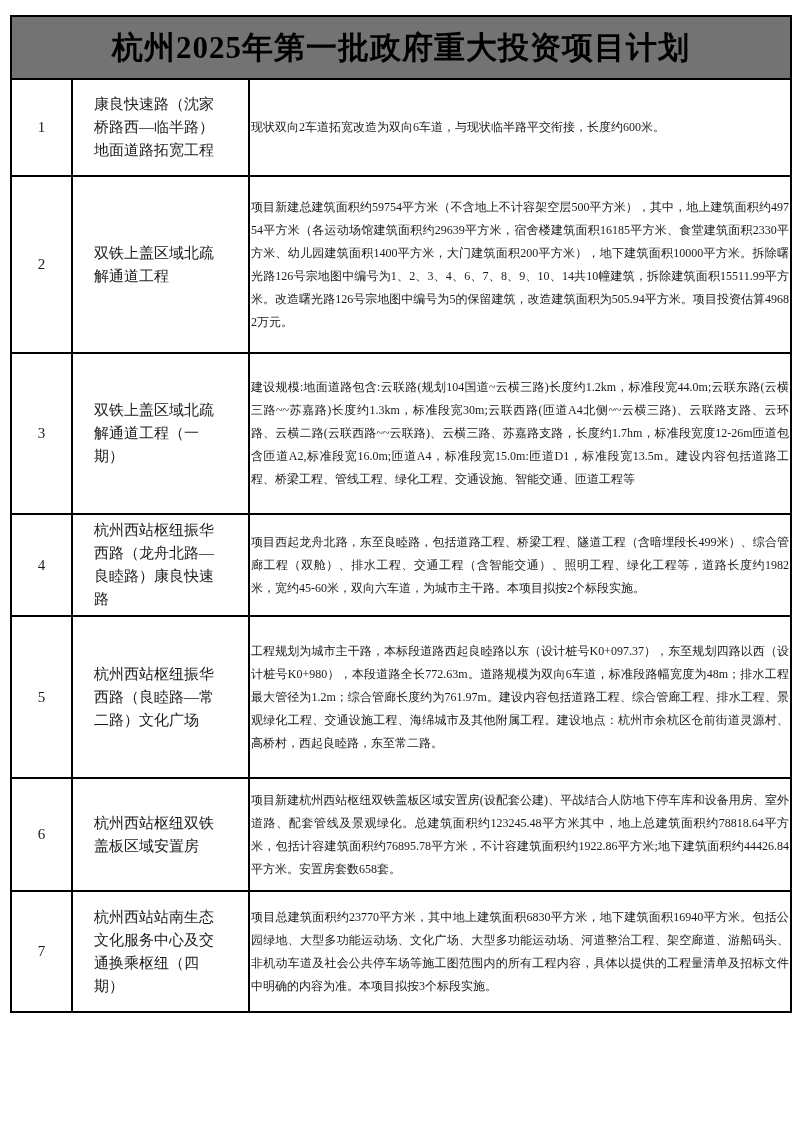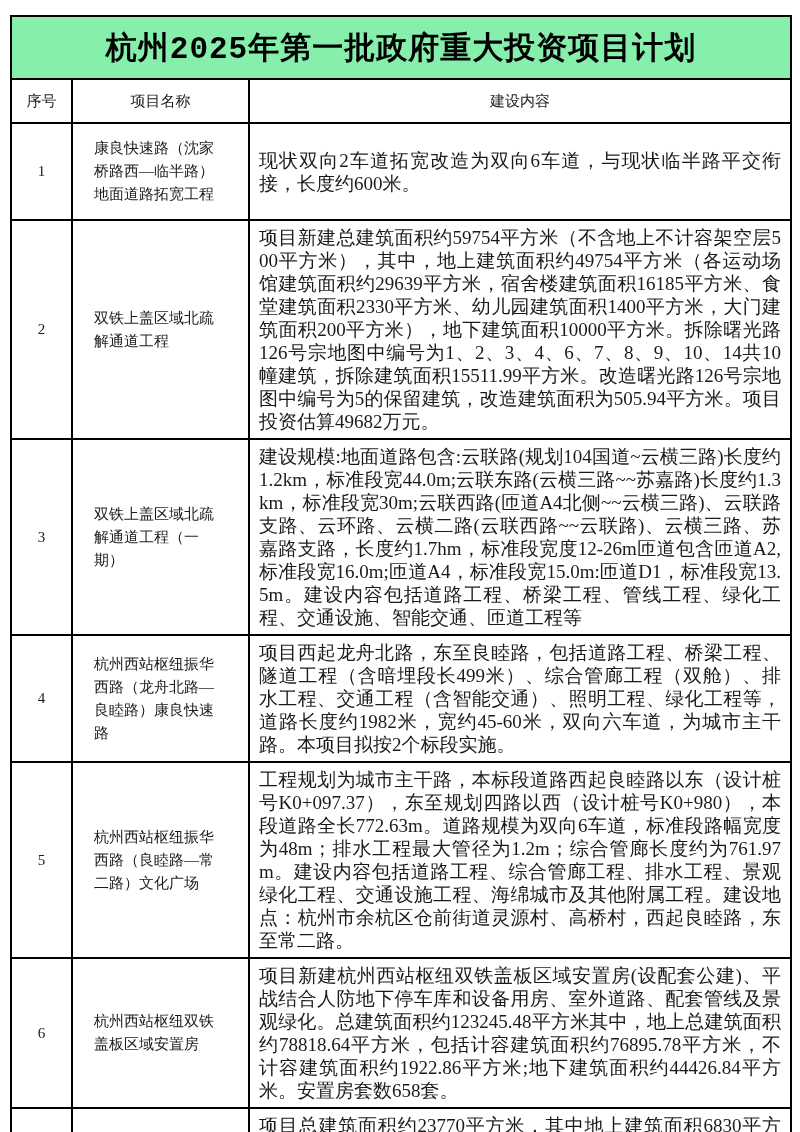--- a/index.html
+++ b/index.html
@@ -19,49 +19,48 @@
   }
   table.doc-table col.c-no   { width: 61px; }
   table.doc-table col.c-name { width: 177px; }
   table.doc-table col.c-content { width: 542px; }
   table.doc-table td, table.doc-table th {
     border: 2px solid #000000;
     vertical-align: middle;
     word-break: break-all;
   }
   tr.title-row td {
-    background: #86efac;
+    background: #737373;
     height: 63px;
     text-align: center;
     font-size: 31px;
     font-weight: bold;
     letter-spacing: 1px;
     color: #000;
-    font-family: Liberation Mono, monospace;
   }
   tr.header-row th {
     height: 44px;
     font-weight: normal;
     font-size: 15px;
     text-align: center;
     background: #ffffff;
   }
   td.cell-no {
     text-align: center;
     font-size: 15px;
   }
   td.cell-name {
     padding: 4px 21px;
     font-size: 15px;
     line-height: 23px;
     text-align: left;
   }
   td.cell-content {
-    padding: 5px 9px;
-    font-size: 19px;
+    padding: 5px 1px;
+    font-size: 12px;
     line-height: 23px;
     text-align: justify;
   }
   tr.r1 { height: 97px; }
   tr.r2 { height: 177px; }
   tr.r3 { height: 161px; }
   tr.r4 { height: 99px; }
   tr.r5 { height: 162px; }
   tr.r6 { height: 113px; }
   tr.r7 { height: 121px; }
@@ -72,25 +71,20 @@
 <div class="page">
   <table class="doc-table">
     <colgroup>
       <col class="c-no">
       <col class="c-name">
       <col class="c-content">
     </colgroup>
     <tbody>
       <tr class="title-row">
         <td colspan="3">杭州2025年第一批政府重大投资项目计划</td>
-      </tr>
-      <tr class="header-row">
-        <th>序号</th>
-        <th>项目名称</th>
-        <th>建设内容</th>
       </tr>
 
       <tr class="r1">
         <td class="cell-no">1</td>
         <td class="cell-name">康良快速路（沈家桥路西—临半路）地面道路拓宽工程</td>
         <td class="cell-content">现状双向2车道拓宽改造为双向6车道，与现状临半路平交衔接，长度约600米。</td>
       </tr>
 
       <tr class="r2">
         <td class="cell-no">2</td>

